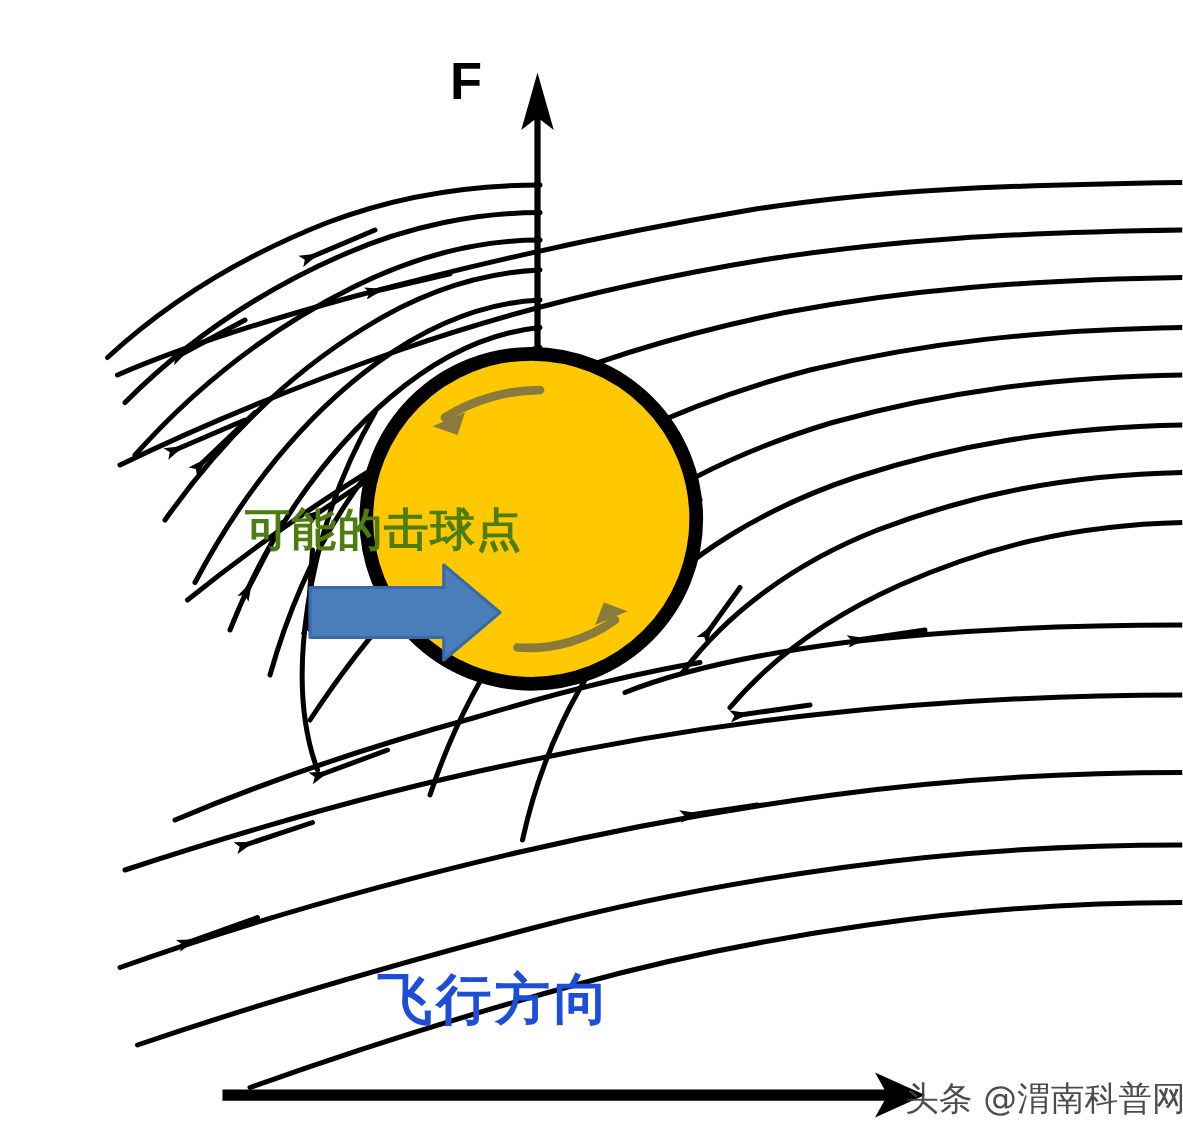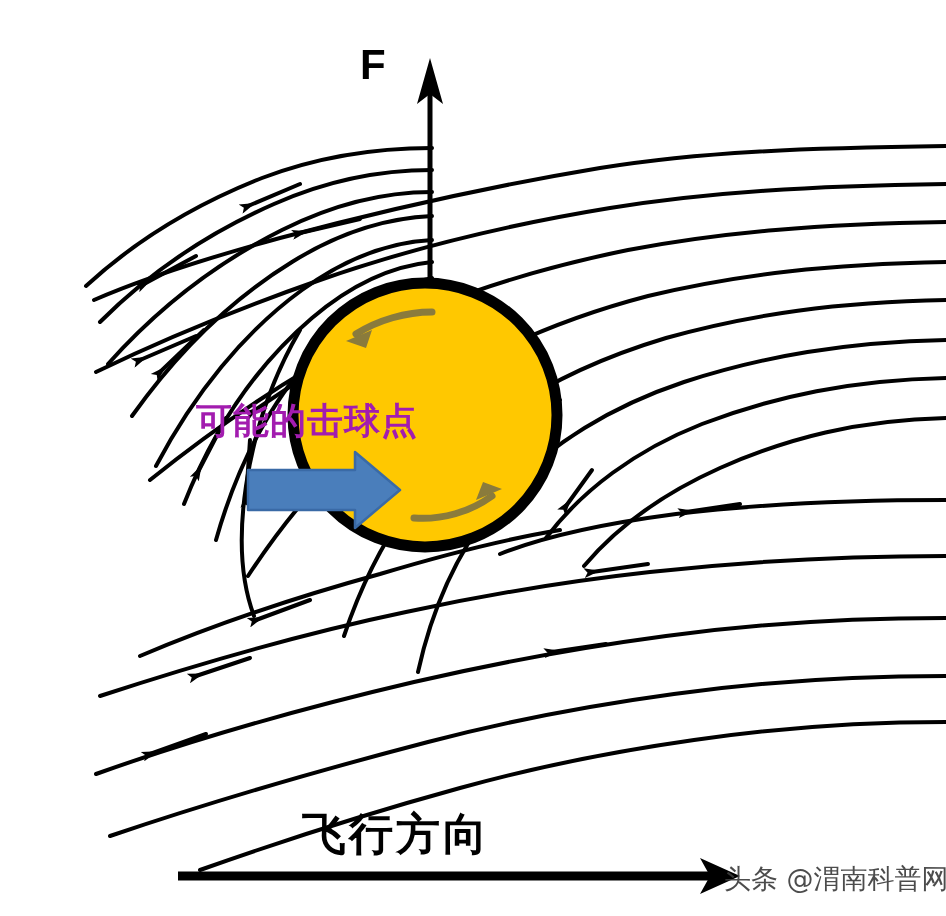--- a/index.html
+++ b/index.html
@@ -37,29 +37,29 @@
     left: 360px;
     top: 44px;
     font-size: 42px;
     color: #000000;
     font-family: "Liberation Sans", sans-serif;
   }
   #impact-label {
     left: 196px;
     top: 406px;
     font-size: 36px;
-    color: #a21caf;
+    color: #4d7c0f;
     letter-spacing: 1px;
-    font-family: Liberation Mono, monospace;
+    font-family: Liberation Serif, serif;
   }
   #direction-label {
     left: 302px;
-    top: 812px;
+    top: 778px;
     font-size: 44px;
-    color: #000000;
+    color: #1d4ed8;
     letter-spacing: 3px;
     font-family: "DejaVu Sans", sans-serif;
   }
   #watermark {
     position: absolute;
     left: 724px;
     top: 861px;
     font-size: 27px;
     color: #3d3d3d;
     white-space: nowrap;

